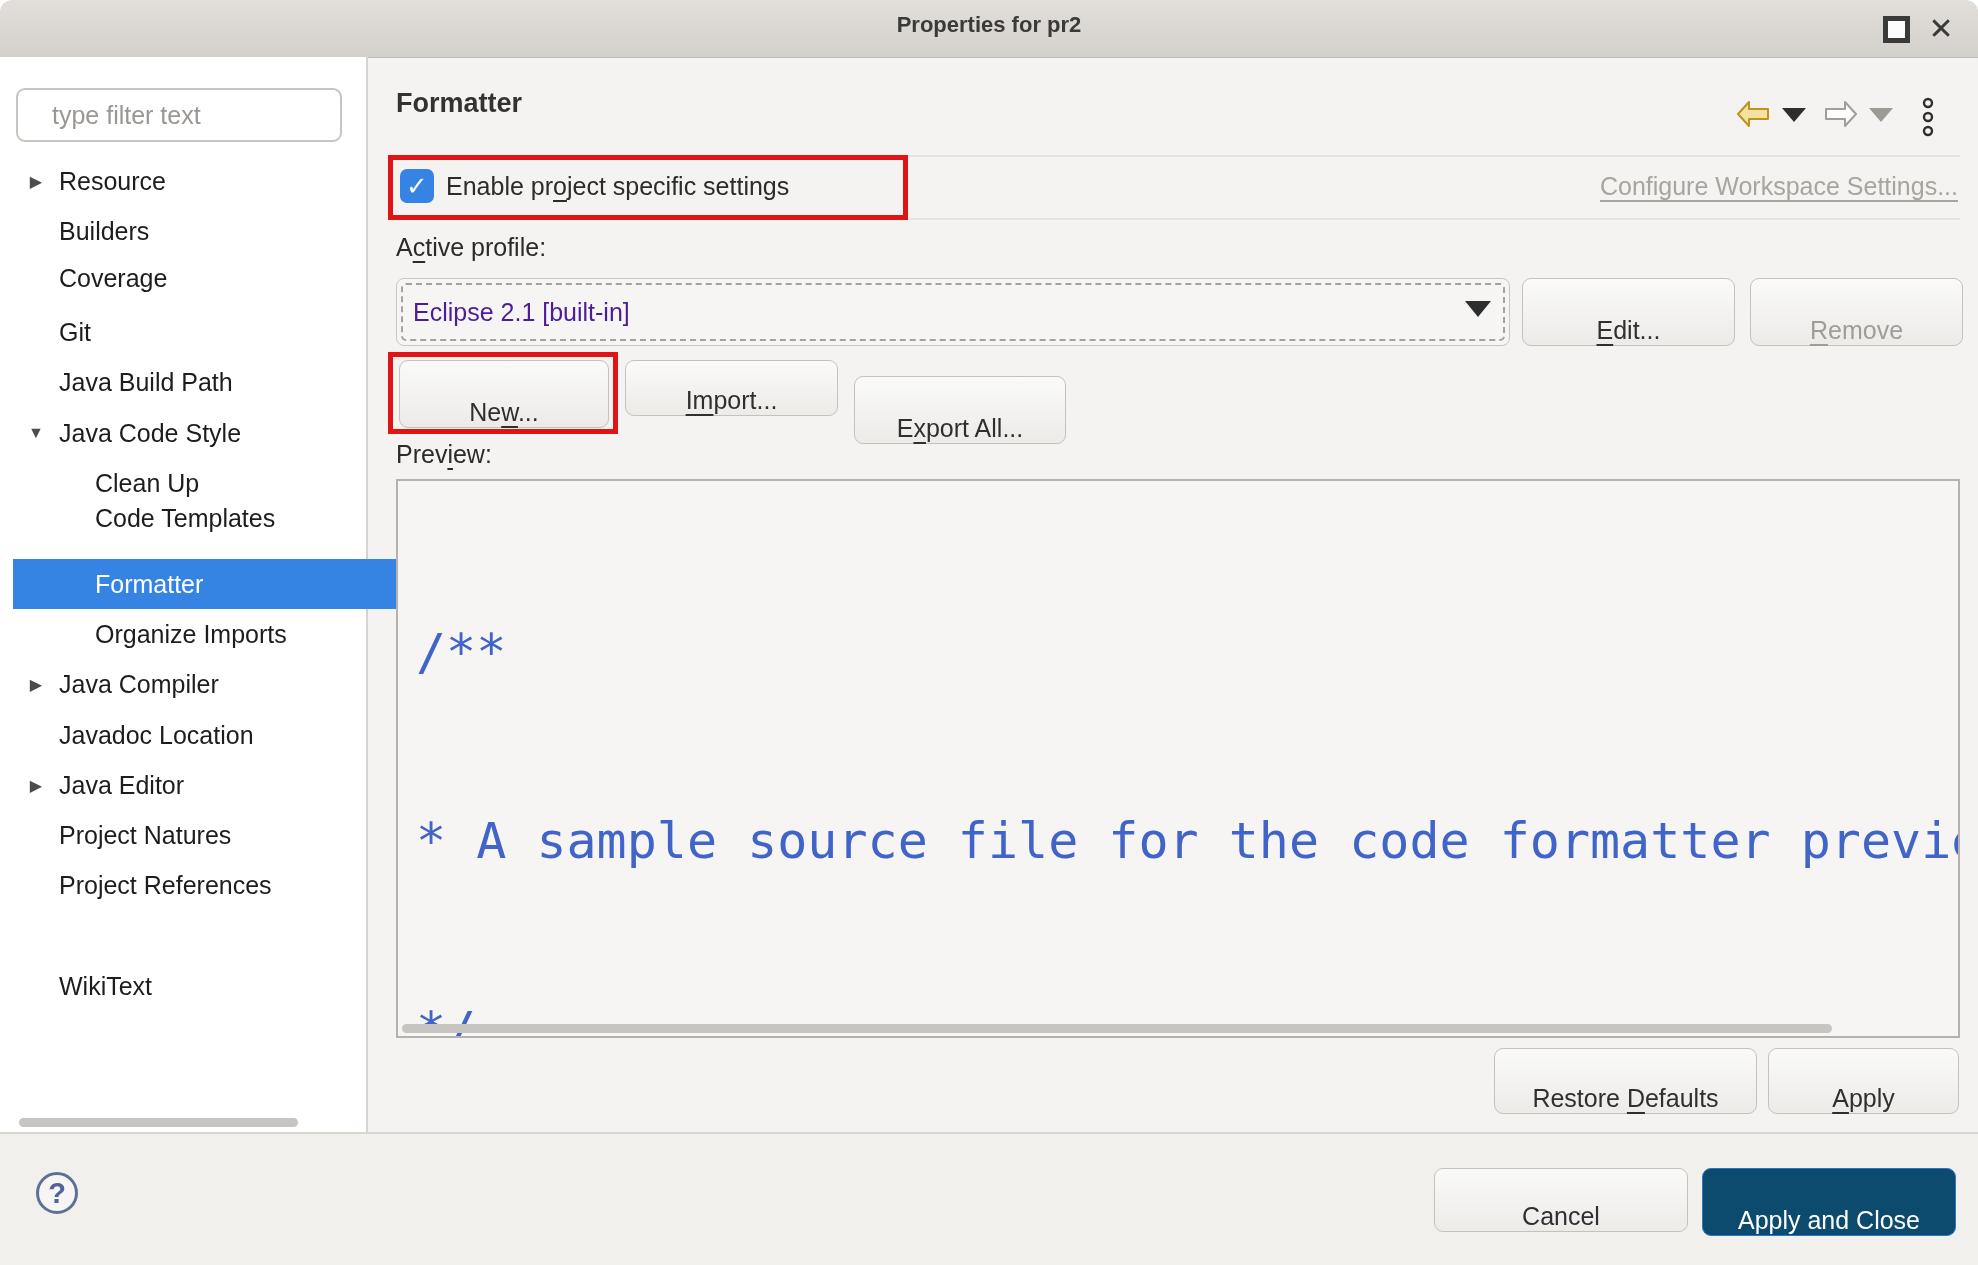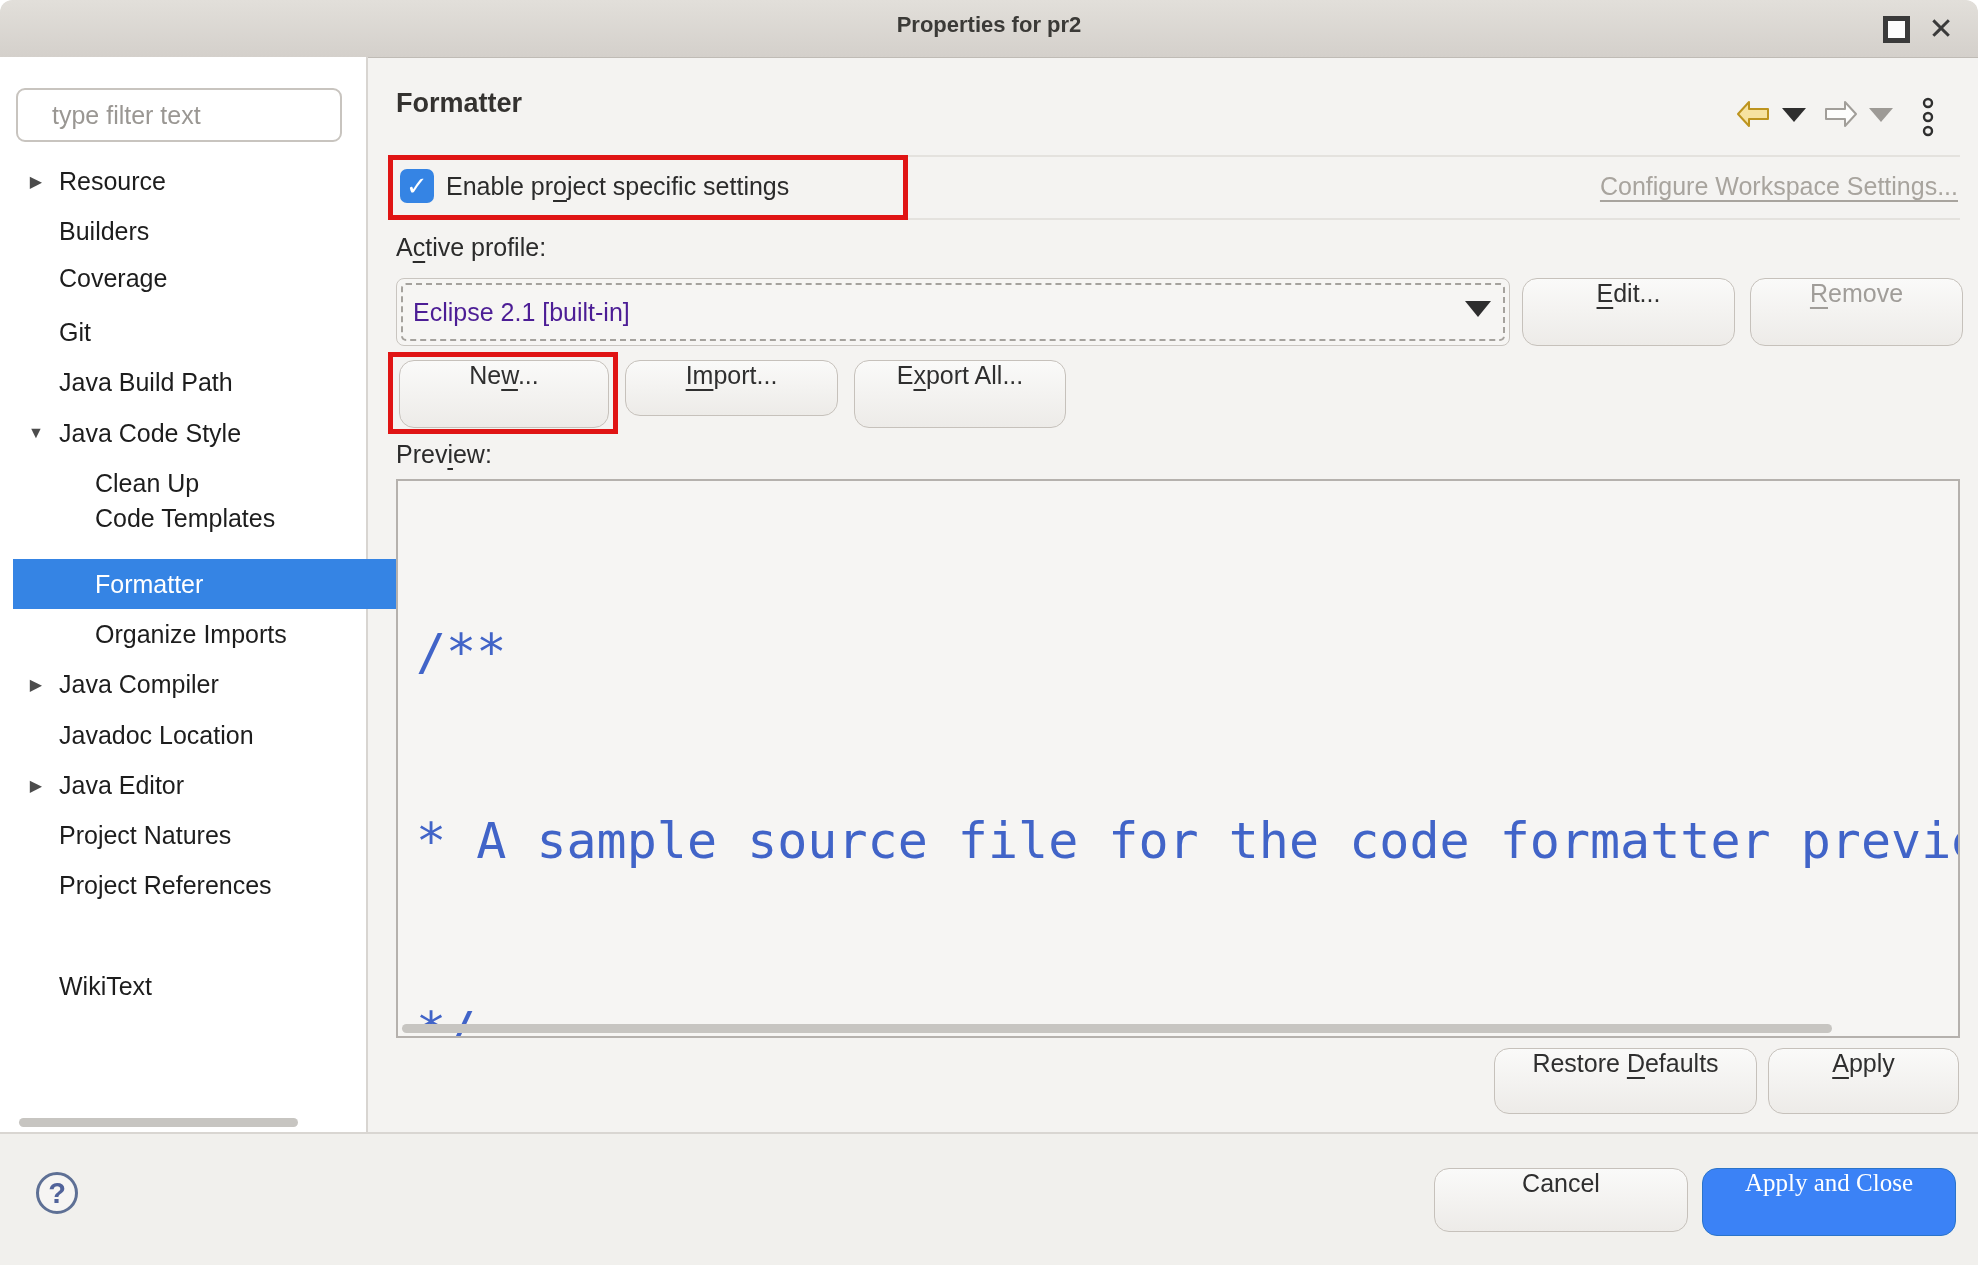--- a/index.html
+++ b/index.html
@@ -20,25 +20,25 @@
   .trow{position:absolute;left:13px;width:333px;height:50px;display:flex;align-items:center;font-size:25px;color:#1d1d1d;}
   .trow .arr{width:46px;text-align:center;font-size:16px;color:#4c4c4c;flex:0 0 46px;}
   .trow.lv1{padding-left:82px;}
   .trow.sel{background:#3584e4;color:#ffffff;}
   .sb-hscroll{position:absolute;left:19px;top:1061px;width:279px;height:9px;border-radius:5px;background:#c7c5c1;}
   
   .bottombar{position:absolute;left:0;top:1132px;width:1978px;height:133px;background:#f1f0ed;border-top:2px solid #d9d6d2;box-sizing:border-box;}
   .help-btn{position:absolute;left:36px;top:1172px;width:42px;height:42px;border-radius:50%;border:3px solid #5e7095;
     color:#51639a;font-size:29px;font-weight:bold;display:flex;align-items:center;justify-content:center;background:#f6f5f3;box-sizing:border-box;}
   
-  .btn{position:absolute;box-sizing:border-box;border:1px solid #c6c1bb;border-radius:15px;
+  .btn{position:absolute;box-sizing:border-box;border:1px solid #c6c1bb;border-radius:9px;
     background:linear-gradient(#fafaf9,#edebe8);font-size:25px;color:#2f2f2f;
-    display:flex;align-items:flex-start;justify-content:center;font-family:inherit;cursor:default;}
+    display:flex;align-items:flex-end;justify-content:center;font-family:inherit;cursor:default;}
   .btn.disabled{color:#a09d99;}
-  .btn.suggested{background:#3b82f6;border-color:#2b74c9;color:#ffffff;font-family:Liberation Serif, serif;}
+  .btn.suggested{background:#0c4a6e;border-color:#2b74c9;color:#ffffff;}
   u{text-decoration:underline;text-decoration-thickness:2px;text-underline-offset:5px;}
   
   .page-title{position:absolute;left:396px;top:88px;font-size:27px;font-weight:bold;color:#343230;}
   .navicon{position:absolute;cursor:default;}
   .tri{width:0;height:0;border-left:12px solid transparent;border-right:12px solid transparent;border-top:14px solid #2e2e2e;}
   .tri.gray{border-top-color:#9d9a96;}
   .sep{position:absolute;left:396px;width:1564px;height:0;border-top:2px solid #e4e2de;}
   .checkbox{position:absolute;left:400px;top:169px;width:34px;height:34px;border-radius:7px;background:#3584e4;
     display:flex;align-items:center;justify-content:center;color:#ffffff;font-size:26px;font-weight:bold;}
   .cb-label{position:absolute;left:446px;top:172px;font-size:25px;color:#2b2b2b;}
@@ -180,21 +180,21 @@
   <div class="btn disabled" style="left:1750px;top:278px;width:213px;height:68px;">
       <span><u>R</u>emove</span>
     </div>
 
   <div class="btn" style="left:399px;top:360px;width:210px;height:68px;">
       <span>Ne<u>w</u>...</span>
     </div>
   <div class="btn" style="left:625px;top:360px;width:213px;height:56px;">
       <span><u>Im</u>port...</span>
     </div>
-  <div class="btn" style="left:854px;top:360px;width:212px;height:68px;">
+  <div class="btn" style="left:854px;top:376px;width:212px;height:68px;">
       <span>E<u>x</u>port All...</span>
     </div>
 
   <div class="field-label" style="left:396px;top:440px;">Prev<u>i</u>ew:</div>
   <div class="preview">
     <div class="code">
       <div><span class="cm">/**</span></div>
       <div><span class="cm">* A sample source file for the code formatter preview</span></div>
       <div><span class="cm">*/</span></div>
       

